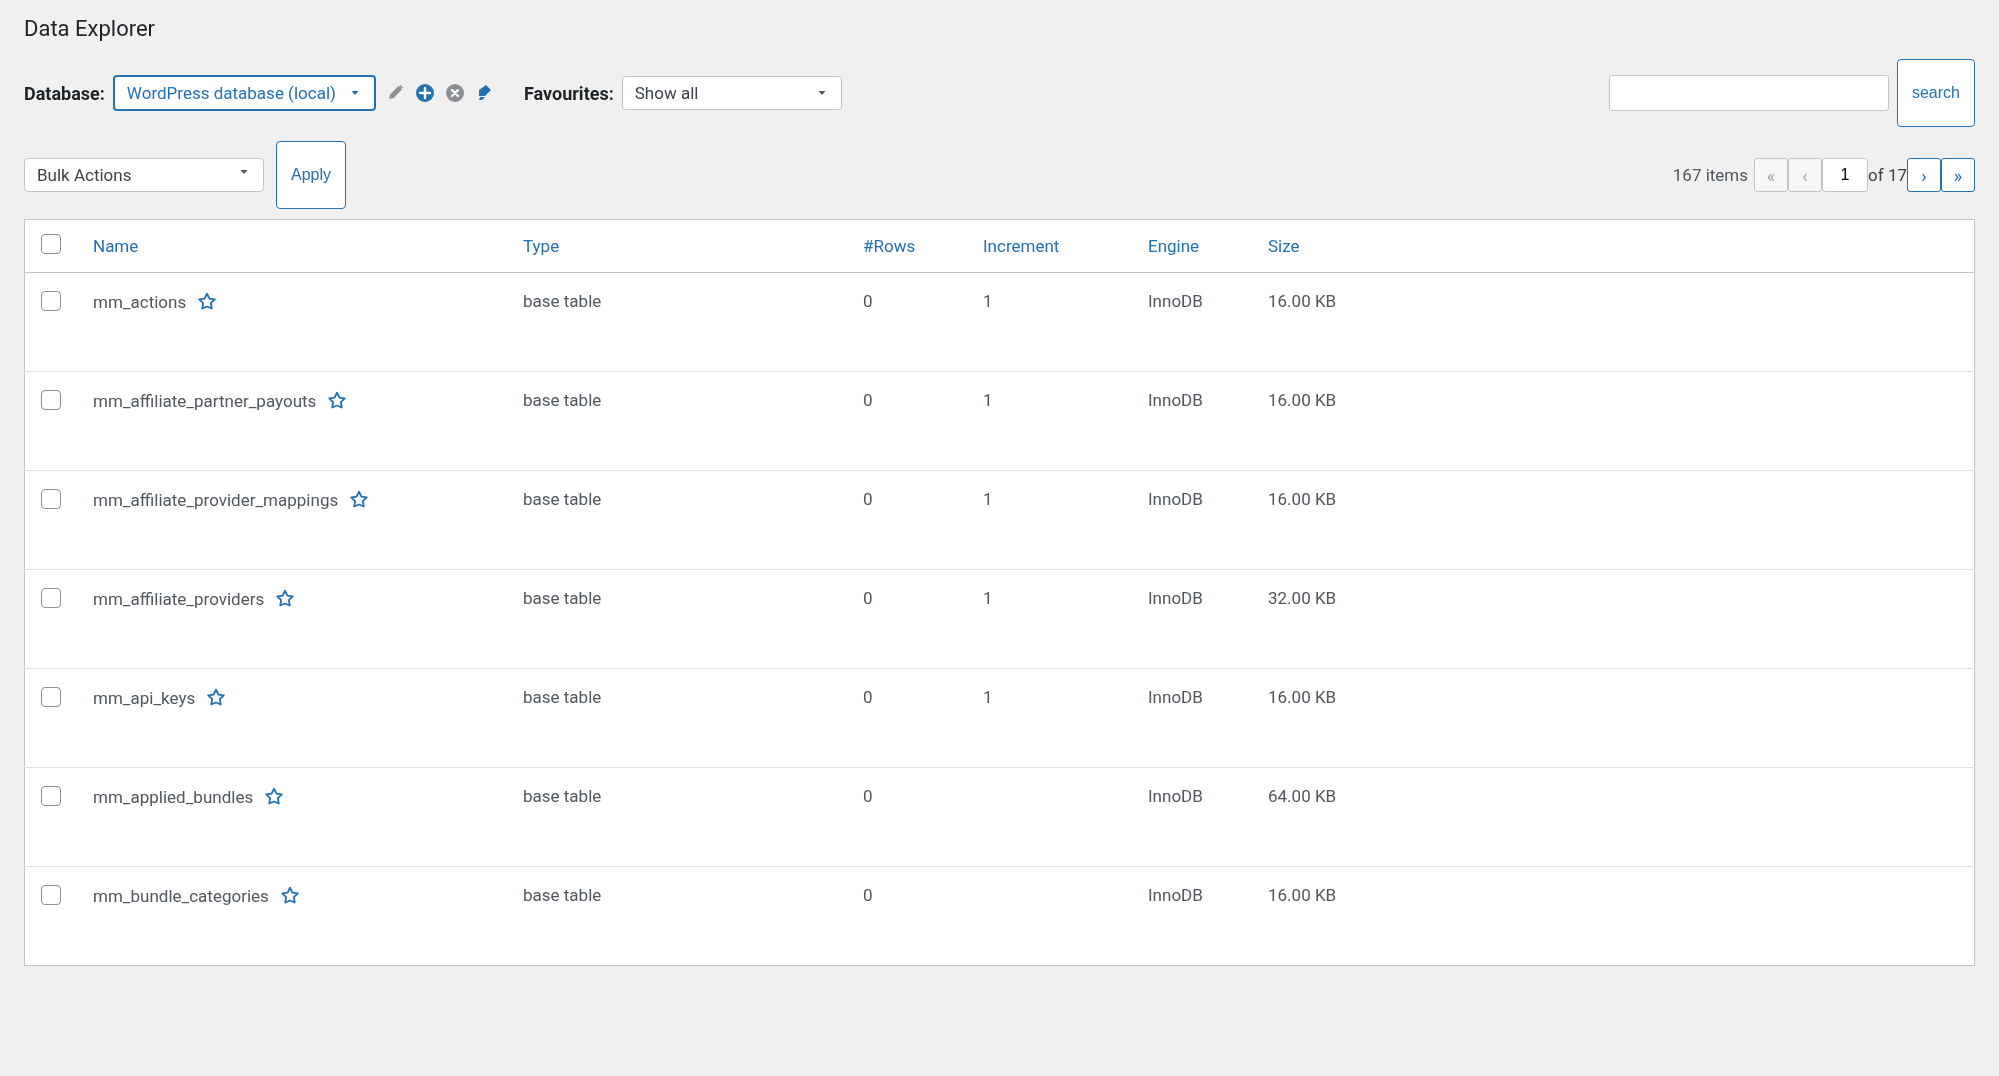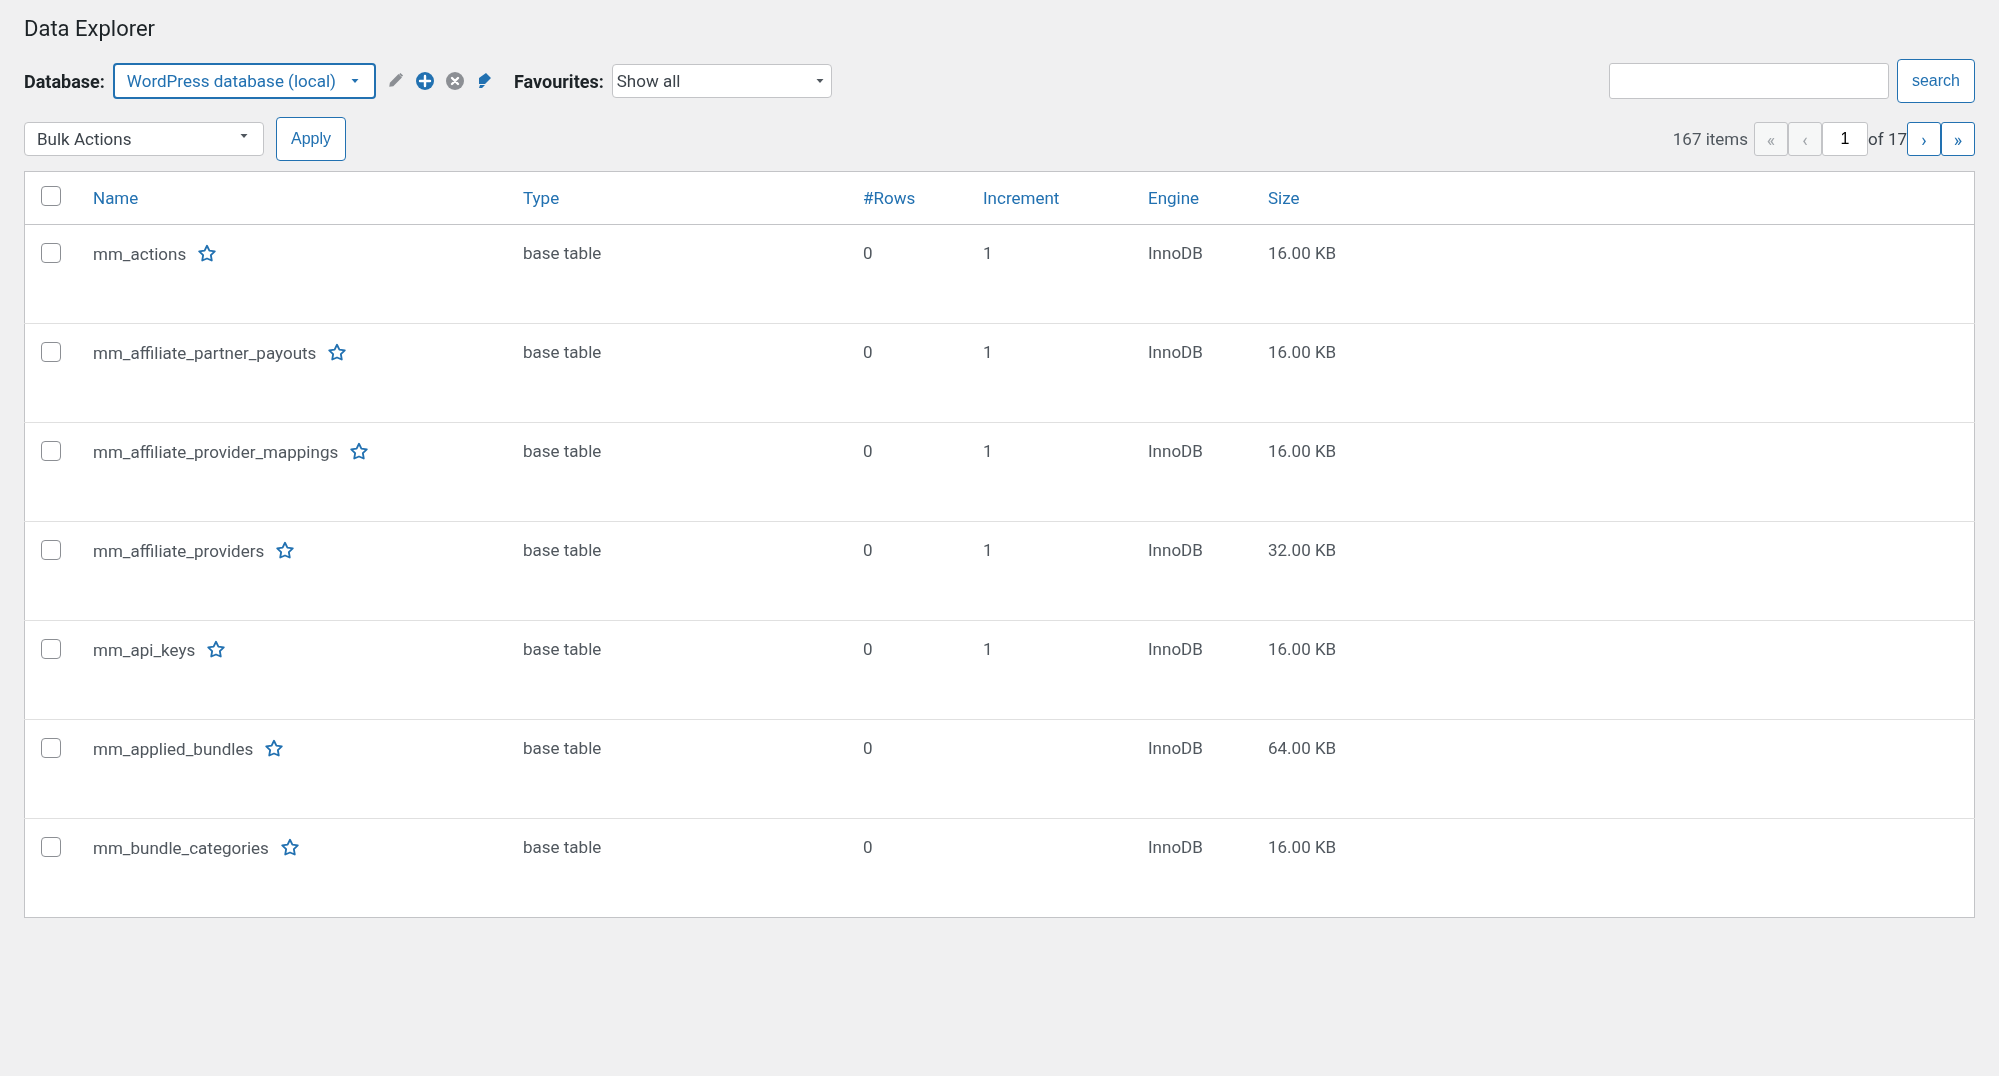--- a/index.html
+++ b/index.html
@@ -45,21 +45,21 @@
     font-size:17px;
     background:#fff;
     cursor:pointer;
   }
   .select-plain{
     display:inline-flex;
     align-items:center;
     gap:8px;
     border:1px solid var(--border);
     border-radius:4px;
-    padding:6px 4px;
+    padding:6px 12px;
     color:var(--muted);
     font-size:17px;
     background:#fff;
     min-width:220px;
     justify-content:space-between;
     cursor:pointer;
   }
   .chev{display:inline-flex}
   .icon-btn{
     display:inline-flex;
@@ -75,21 +75,21 @@
     padding:8px 10px;
     font-size:16px;
     width:280px;
     background:#fff;
   }
   .btn{
     border:1px solid var(--link);
     color:var(--link);
     background:#fff;
     border-radius:4px;
-    padding:12px 14px;
+    padding:24px 14px;
     font-size:16px;
     cursor:pointer;
   }
   .toolbar2{
     display:flex;
     align-items:center;
     gap:12px;
     margin-bottom:10px;
   }
   .bulk{
@@ -213,21 +213,21 @@
           <circle cx="10" cy="10" r="9" fill="#8c8f94"></circle>
           <path d="M7 7l6 6M13 7l-6 6" stroke="#fff" stroke-width="2.4" stroke-linecap="round"></path>
         </svg>
     </span>
     <span class="icon-btn" title="clean">
       <svg width="20" height="20" viewBox="0 0 20 20">
           <path fill="#2271b1" d="M11 2l5 5-6 6H4v-6l7-5zm-6 12h5l-3 3H4l1-3z"></path>
         </svg>
     </span>
 
-    <span class="label" style="margin-left:10px">Favourites:</span>
+    <span class="label" style="margin-left:20px">Favourites:</span>
     <span class="select-plain">
       <span>Show all</span>
       <span class="chev">
         <svg width="14" height="14" viewBox="0 0 20 20">
             <path fill="#50575e" d="M5 7l5 6 5-6z"></path>
           </svg>
       </span>
     </span>
 
     <span class="spacer"></span>

